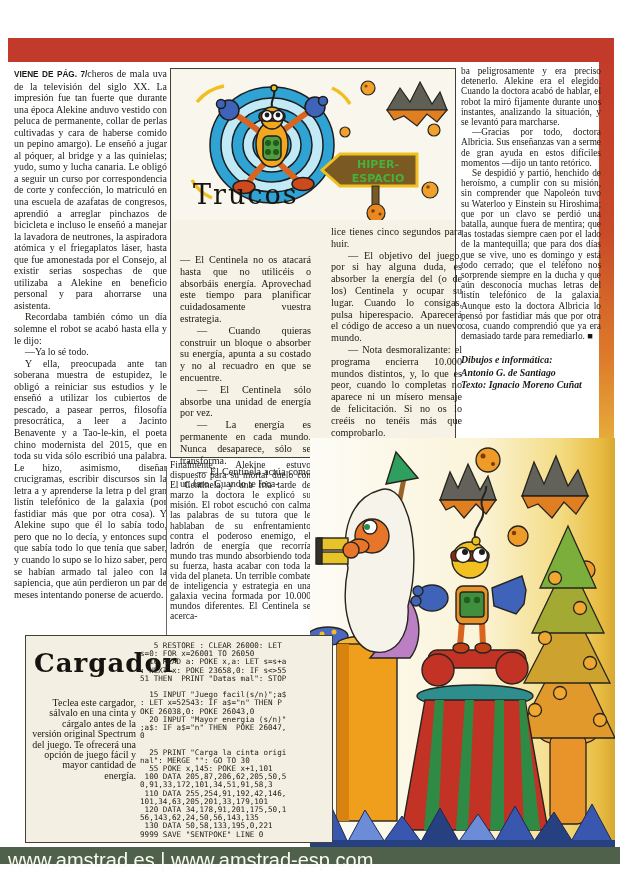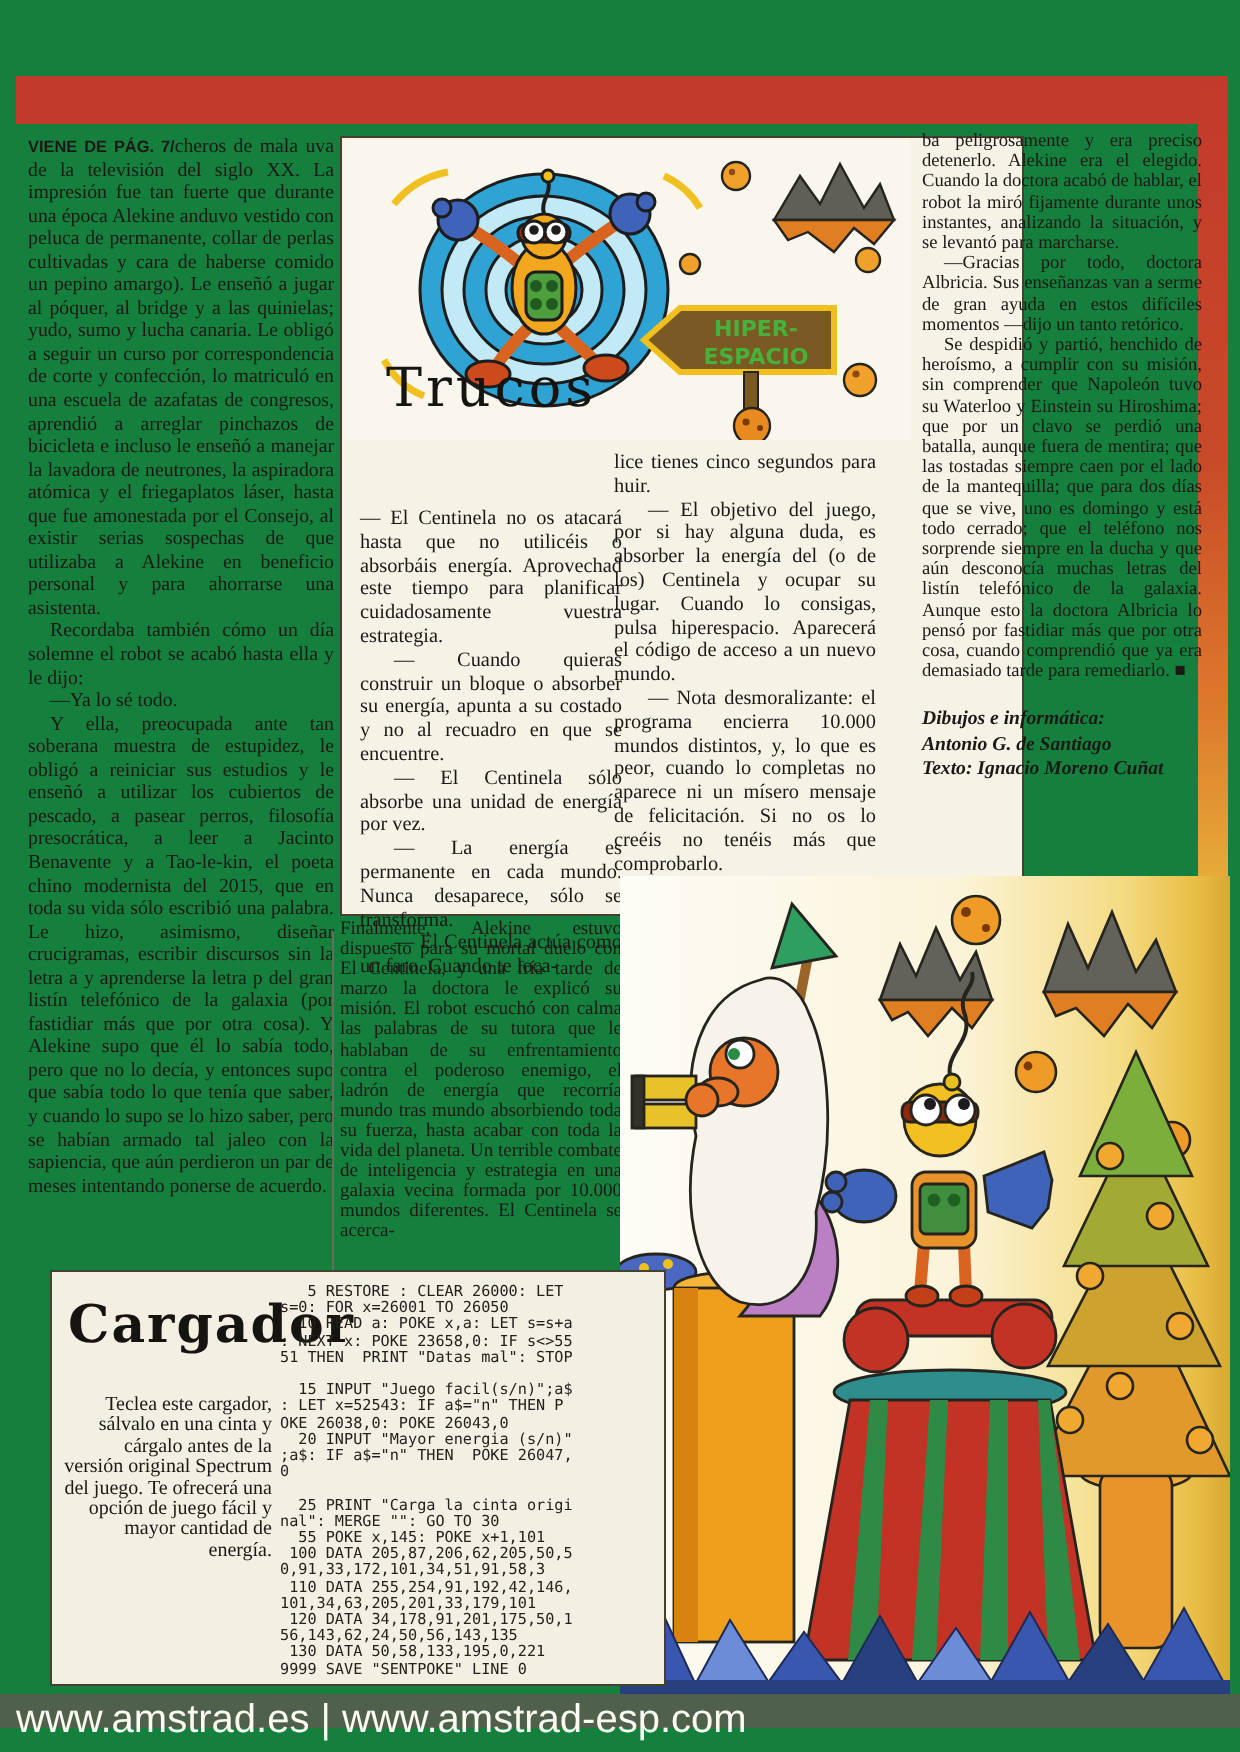--- a/index.html
+++ b/index.html
@@ -1,35 +1,35 @@
 <!DOCTYPE html>
 <html><head>
 <meta charset="utf-8">
 <style>
   html,body{margin:0;padding:0;background:#d8d4c6;}
-  .page{position:relative;width:620px;height:876px;background:#15803d;overflow:hidden;
+  .page{position:relative;width:620px;height:876px;background:#ffffff;overflow:hidden;
         font-family:"Liberation Serif",serif;color:#1b1915;}
   .topbar{position:absolute;left:8px;top:38px;width:604px;height:24px;background:#c23a2b;}
   .rightstrip{position:absolute;left:599px;top:38px;width:15px;height:424px;
         background:linear-gradient(#c23a2b 0%,#c84a28 45%,#dd7a2c 75%,#e9b93c 100%);}
   .col{position:absolute;text-align:justify;}
   .col p{margin:0;}
   .indent{text-indent:11px;}
   .col1{left:14px;top:68px;width:153px;height:574px;font-size:9.9px;line-height:11.55px;overflow:hidden;}
   .lead-label{font-family:"Liberation Sans",sans-serif;font-weight:700;font-size:8.2px;}
-  .trucos-box{position:absolute;left:170px;top:68px;width:342px;height:390px;
+  .trucos-box{position:absolute;left:170px;top:68px;width:286px;height:390px;
         border:1.5px solid #45412f;box-sizing:border-box;background:#f6f2e6;}
   .trucos-art{position:absolute;left:1px;top:1px;}
   .trucos-title{position:absolute;left:22px;top:110px;margin:0;font-size:27px;font-weight:500;
         letter-spacing:2px;font-family:"DejaVu Serif",serif;color:#161410;}
   .tips{position:absolute;top:157px;width:131px;font-size:10.2px;line-height:11.8px;text-align:justify;}
   .tips p{margin:0;text-indent:17px;}
   .tips p.noindent{text-indent:0;}
   .tips1{left:9px;margin-top:28px;}
-  .tips2{left:136px;}
+  .tips2{left:160px;}
   .rcol{left:461px;top:66px;width:140px;font-size:9.3px;line-height:10.2px;z-index:4;}
   .credits{margin-top:13px;text-align:left;font-weight:700;font-style:italic;
         font-size:9.8px;line-height:12.5px;}
   .midcol{left:170px;top:460px;width:141px;height:167px;font-size:9.5px;line-height:10.1px;overflow:hidden;}
   .vrule{position:absolute;width:1px;background:#6d6a5c;}
   .rule1{left:166px;top:466px;height:170px;}
   .rule2{left:313px;top:466px;height:162px;}
   .cargador-box{position:absolute;left:25px;top:635px;width:308px;height:208px;
         border:1.5px solid #45412f;box-sizing:border-box;background:#f3efe2;z-index:5;}
   .cargador-title{position:absolute;left:8px;top:12px;margin:0;font-size:26px;

